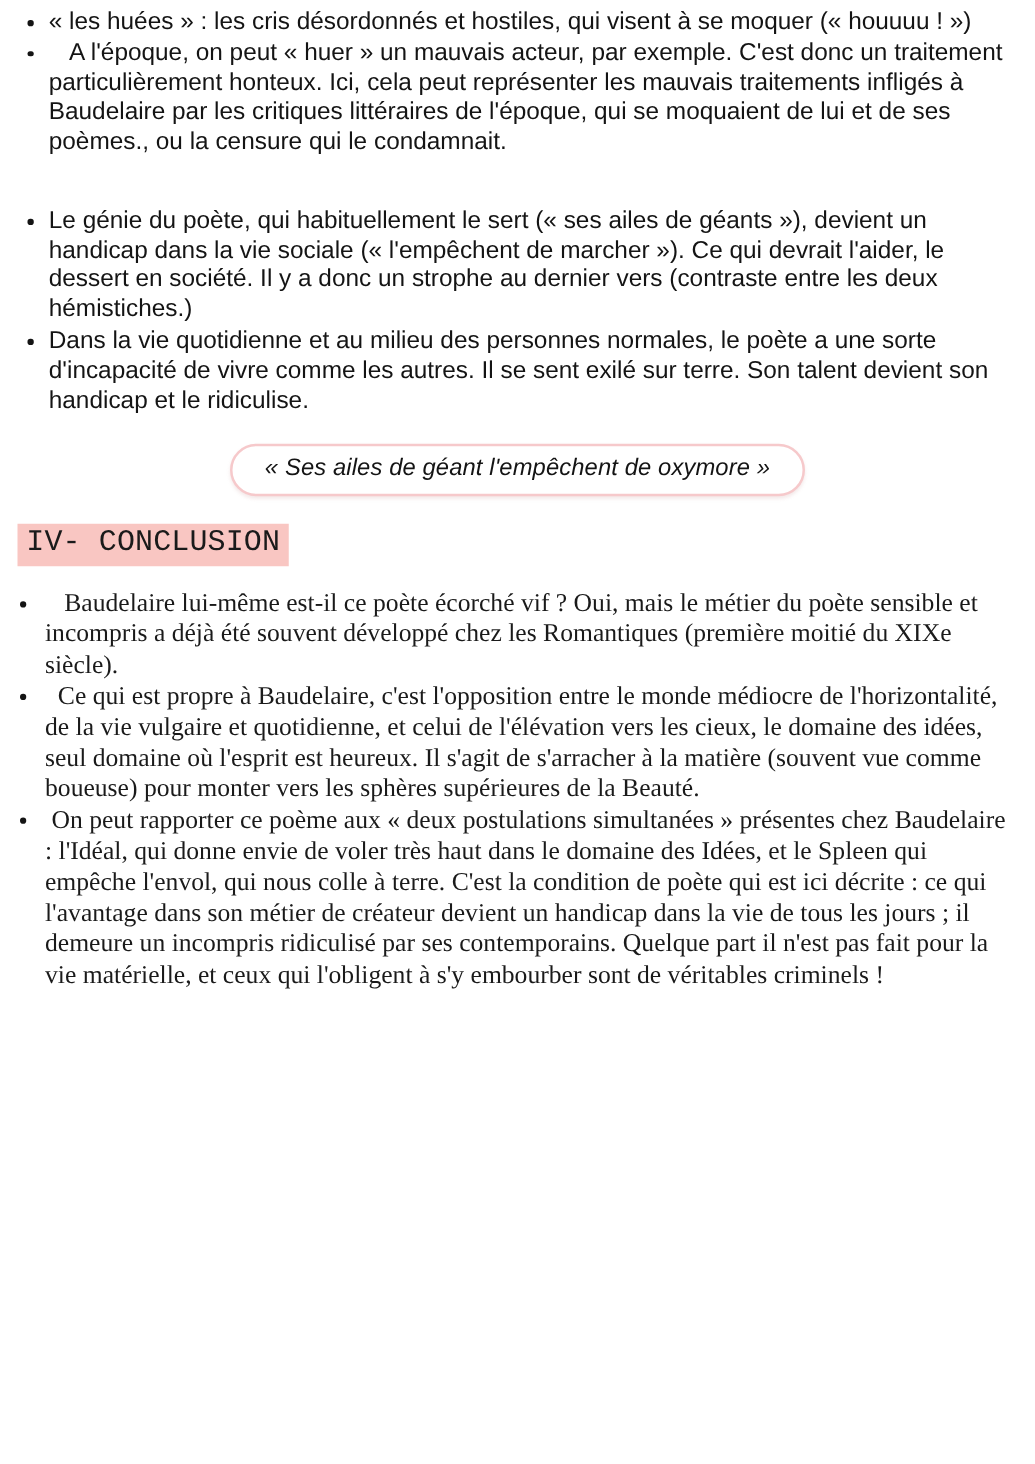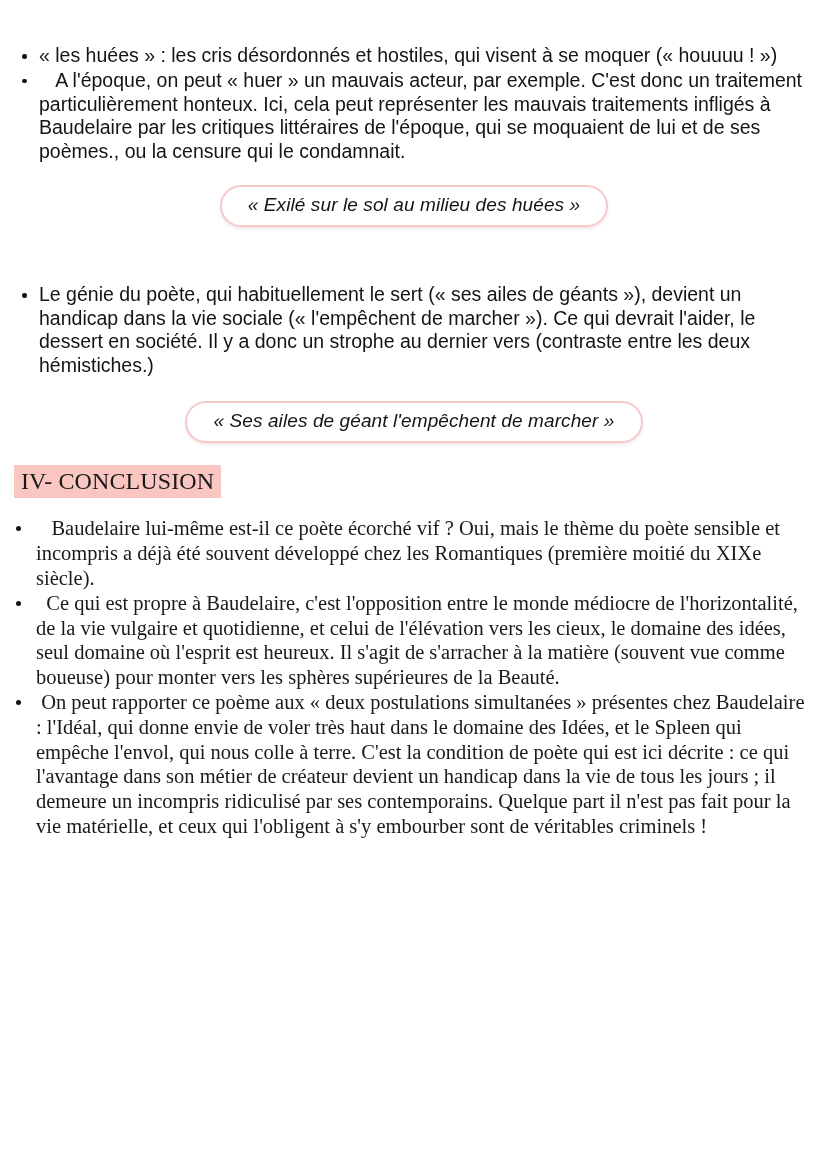--- a/index.html
+++ b/index.html
@@ -24,21 +24,20 @@
     padding: 0;
     position: relative;
   }
 
   
   .sans-section {
     font-family: "Liberation Sans", sans-serif;
     font-size: 19.5px;
     line-height: 1.22;
     color: #141414;
-    margin-top: 38px;
   }
 
   ul.bullets {
     list-style: none;
     margin: 0;
     padding: 0;
   }
   ul.bullets > li {
     position: relative;
     padding-left: 25px;
@@ -93,21 +92,21 @@
   }
 
   
   .conclusion-head-wrap {
     margin: 0 0 0 14px;
   }
   .conclusion-head {
     display: inline-block;
     background: #f9c6c2;
     color: #1a1a1a;
-    font-family: Liberation Serif, serif;
+    font-family: Liberation Mono, monospace;
     font-size: 24px;
     padding: 2px 7px 3px 7px;
     line-height: 1.18;
     letter-spacing: 0.1px;
   }
 
   
   .serif-section {
     font-family: "Liberation Serif", serif;
     font-size: 20.5px;
@@ -149,52 +148,52 @@
         <span class="indent-start">« les huées » : les cris désordonnés et hostiles, qui visent à se moquer (« houuuu ! »)</span>
       </li>
       <li>
         <span class="indent-start">   A l'époque, on peut « huer » un mauvais acteur, par exemple. C'est donc un traitement particulièrement honteux. Ici, cela peut représenter les mauvais traitements infligés à Baudelaire par les critiques littéraires de l'époque, qui se moquaient de lui et de ses poèmes., ou la censure qui le condamnait.</span>
       </li>
     </ul>
   </section>
 
   <div class="sp-1"></div>
 
-  <div class="quote-wrap">
-    <div class="quote-pill">« Exilé sur le sol au milieu des huées »</div>
-  </div>
 
   <div class="sp-2"></div>
 
   <section class="sans-section">
     <ul class="bullets">
       <li>
         <span class="indent-start">Le génie du poète, qui habituellement le sert (« ses ailes de géants »), devient un handicap dans la vie sociale (« l'empêchent de marcher »). Ce qui devrait l'aider, le dessert en société. Il y a donc un strophe au dernier vers (contraste entre les deux hémistiches.)</span>
       </li>
+      <li>
+        <span class="indent-start">Dans la vie quotidienne et au milieu des personnes normales, le poète a une sorte d'incapacité de vivre comme les autres. Il se sent exilé sur terre. Son talent devient son handicap et le ridiculise.</span>
+      </li>
     </ul>
   </section>
 
   <div class="sp-3"></div>
 
   <div class="quote-wrap">
-    <div class="quote-pill">« Ses ailes de géant l'empêchent de marcher »</div>
+    <div class="quote-pill">« Ses ailes de géant l'empêchent de oxymore »</div>
   </div>
 
   <div class="sp-4"></div>
 
   <div class="conclusion-head-wrap">
     <span class="conclusion-head">IV- CONCLUSION</span>
   </div>
 
   <div class="sp-5"></div>
 
   <section class="serif-section">
     <ul class="bullets">
       <li>
-        <span class="indent-start">   Baudelaire lui-même est-il ce poète écorché vif ? Oui, mais le thème du poète sensible et incompris a déjà été souvent développé chez les Romantiques (première moitié du XIXe siècle).</span>
+        <span class="indent-start">   Baudelaire lui-même est-il ce poète écorché vif ? Oui, mais le métier du poète sensible et incompris a déjà été souvent développé chez les Romantiques (première moitié du XIXe siècle).</span>
       </li>
       <li>
         <span class="indent-start">  Ce qui est propre à Baudelaire, c'est l'opposition entre le monde médiocre de l'horizontalité, de la vie vulgaire et quotidienne, et celui de l'élévation vers les cieux, le domaine des idées, seul domaine où l'esprit est heureux. Il s'agit de s'arracher à la matière (souvent vue comme boueuse) pour monter vers les sphères supérieures de la Beauté.</span>
       </li>
       <li>
         <span class="indent-start"> On peut rapporter ce poème aux « deux postulations simultanées » présentes chez Baudelaire : l'Idéal, qui donne envie de voler très haut dans le domaine des Idées, et le Spleen qui empêche l'envol, qui nous colle à terre. C'est la condition de poète qui est ici décrite : ce qui l'avantage dans son métier de créateur devient un handicap dans la vie de tous les jours ; il demeure un incompris ridiculisé par ses contemporains. Quelque part il n'est pas fait pour la vie matérielle, et ceux qui l'obligent à s'y embourber sont de véritables criminels !</span>
       </li>
     </ul>
   </section>
 

